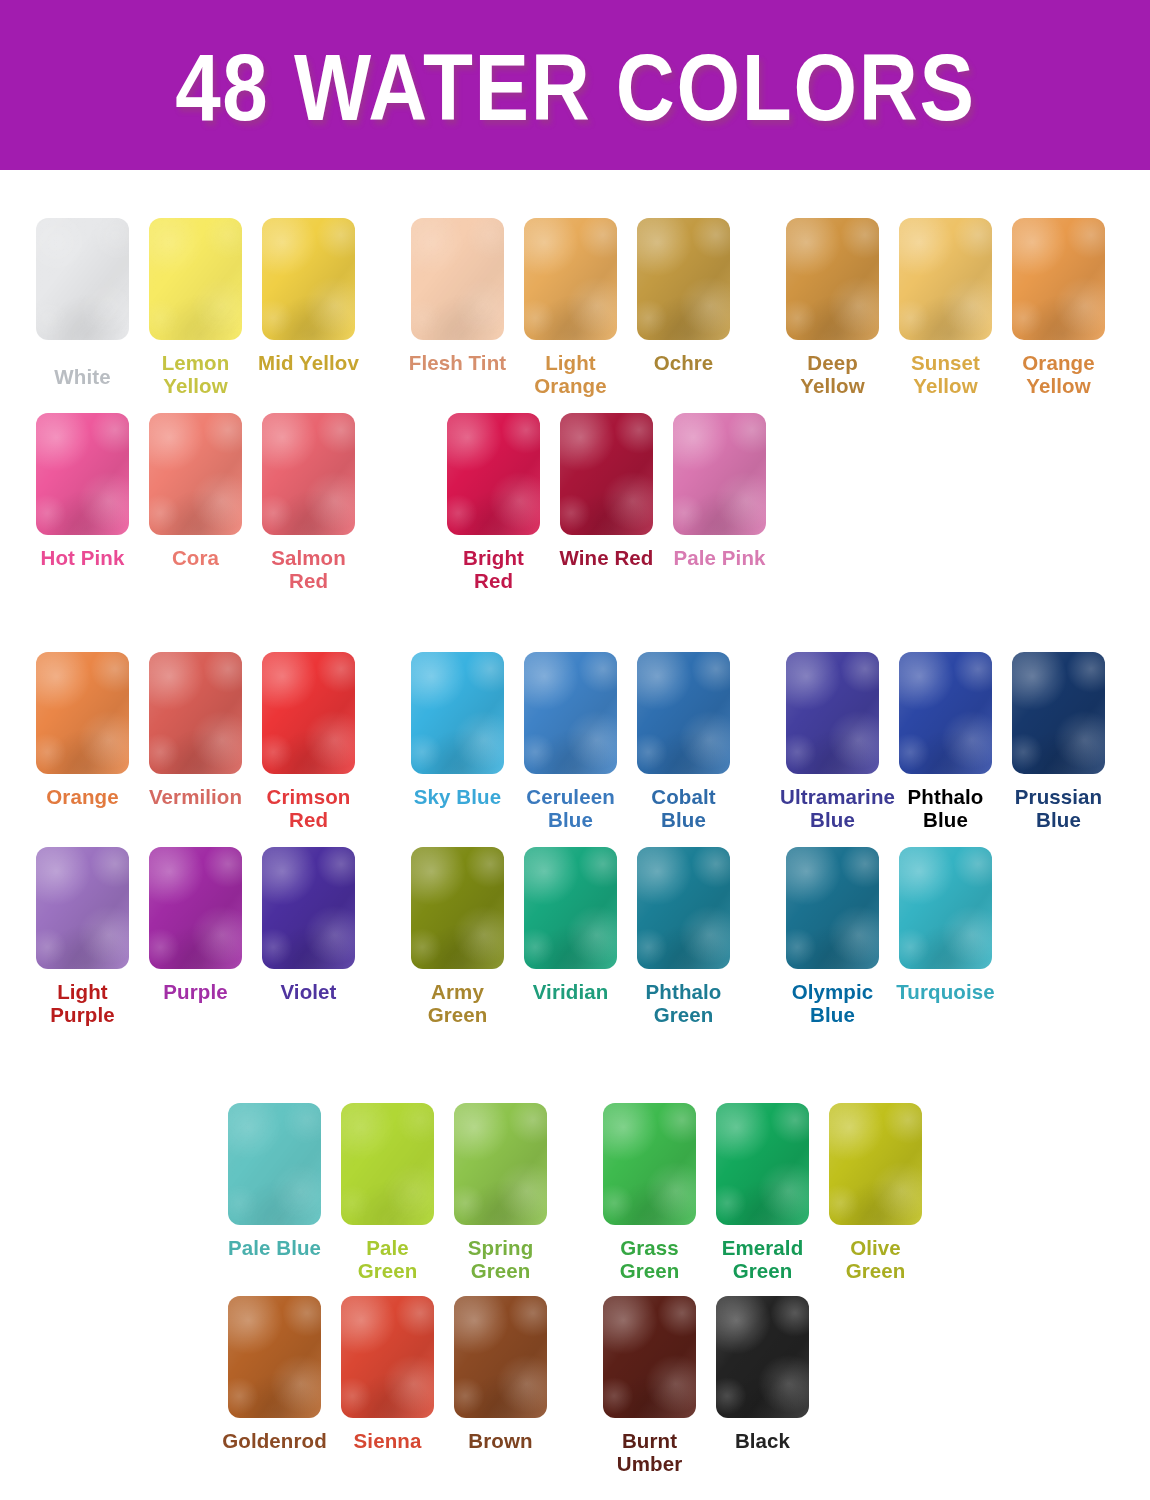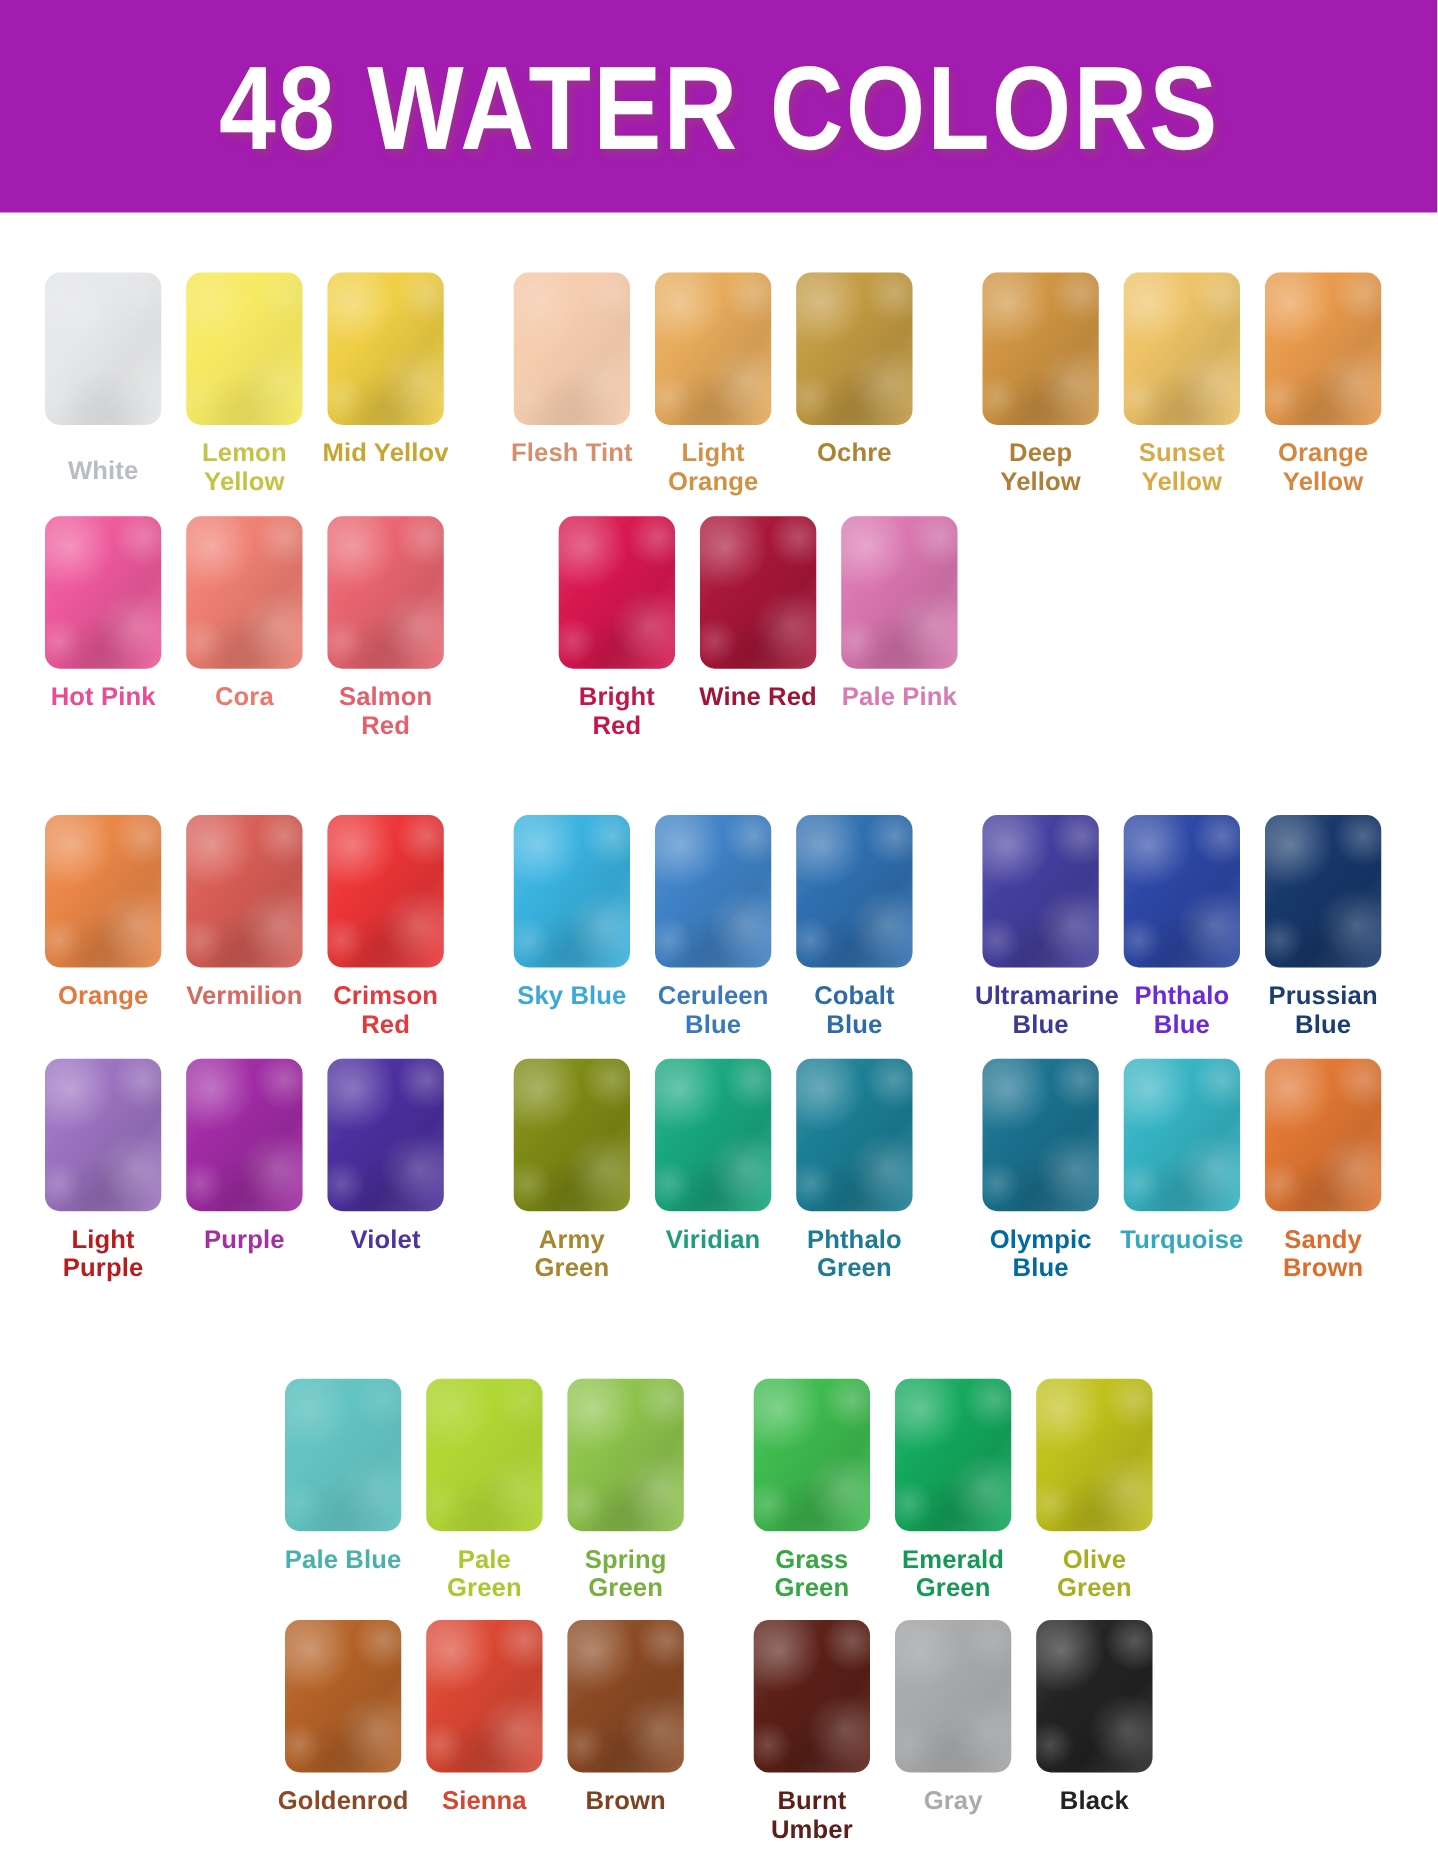--- a/index.html
+++ b/index.html
@@ -224,21 +224,21 @@
           </div>
         </div>
         <div class="gap-mid"></div>
         <div class="group">
           <div class="cell">
             <div class="swatch" style="background-color: rgb(68, 63, 158);"></div>
             <div class="label" style="color: rgb(60, 58, 148);">Ultramarine Blue</div>
           </div>
           <div class="cell">
             <div class="swatch" style="background-color: rgb(44, 71, 165);"></div>
-            <div class="label" style="color: #6d28d9;">Phthalo Blue</div>
+            <div class="label" style="color: #000000;">Phthalo Blue</div>
           </div>
           <div class="cell">
             <div class="swatch" style="background-color: rgb(23, 56, 107);"></div>
             <div class="label" style="color: rgb(27, 61, 114);">Prussian Blue</div>
           </div>
         </div>
       </div>
       <div class="block" style="left: 26px; top: 847px;">
         <div class="group">
           <div class="cell">
@@ -272,24 +272,20 @@
         <div class="gap-mid"></div>
         <div class="group">
           <div class="cell">
             <div class="swatch" style="background-color: rgb(27, 113, 143);"></div>
             <div class="label" style="color: #0369a1;">Olympic Blue</div>
           </div>
           <div class="cell">
             <div class="swatch" style="background-color: rgb(53, 179, 195);"></div>
             <div class="label" style="color: rgb(53, 169, 188);">Turquoise</div>
           </div>
-          <div class="cell">
-            <div class="swatch" style="background-color: rgb(224, 118, 51);"></div>
-            <div class="label" style="color: rgb(217, 110, 47);">Sandy Brown</div>
-          </div>
         </div>
       </div>
       <div class="block" style="left: 218px; top: 1103px;">
         <div class="group">
           <div class="cell">
             <div class="swatch pale" style="background-color: rgb(99, 196, 194);"></div>
             <div class="label" style="color: rgb(74, 176, 173);">Pale Blue</div>
           </div>
           <div class="cell">
             <div class="swatch pale" style="background-color: rgb(177, 215, 53);"></div>
@@ -331,24 +327,20 @@
             <div class="label" style="color: rgb(125, 67, 33);">Brown</div>
           </div>
         </div>
         <div class="gap-mid"></div>
         <div class="group">
           <div class="cell">
             <div class="swatch" style="background-color: rgb(91, 32, 24);"></div>
             <div class="label" style="color: rgb(91, 32, 24);">Burnt Umber</div>
           </div>
           <div class="cell">
-            <div class="swatch pale" style="background-color: rgb(168, 170, 172);"></div>
-            <div class="label" style="color: rgb(168, 170, 172);">Gray</div>
-          </div>
-          <div class="cell">
             <div class="swatch" style="background-color: rgb(35, 35, 35);"></div>
             <div class="label" style="color: rgb(35, 35, 35);">Black</div>
           </div>
         </div>
       </div>
     </div>
 
 </div>
 
 </body></html>

